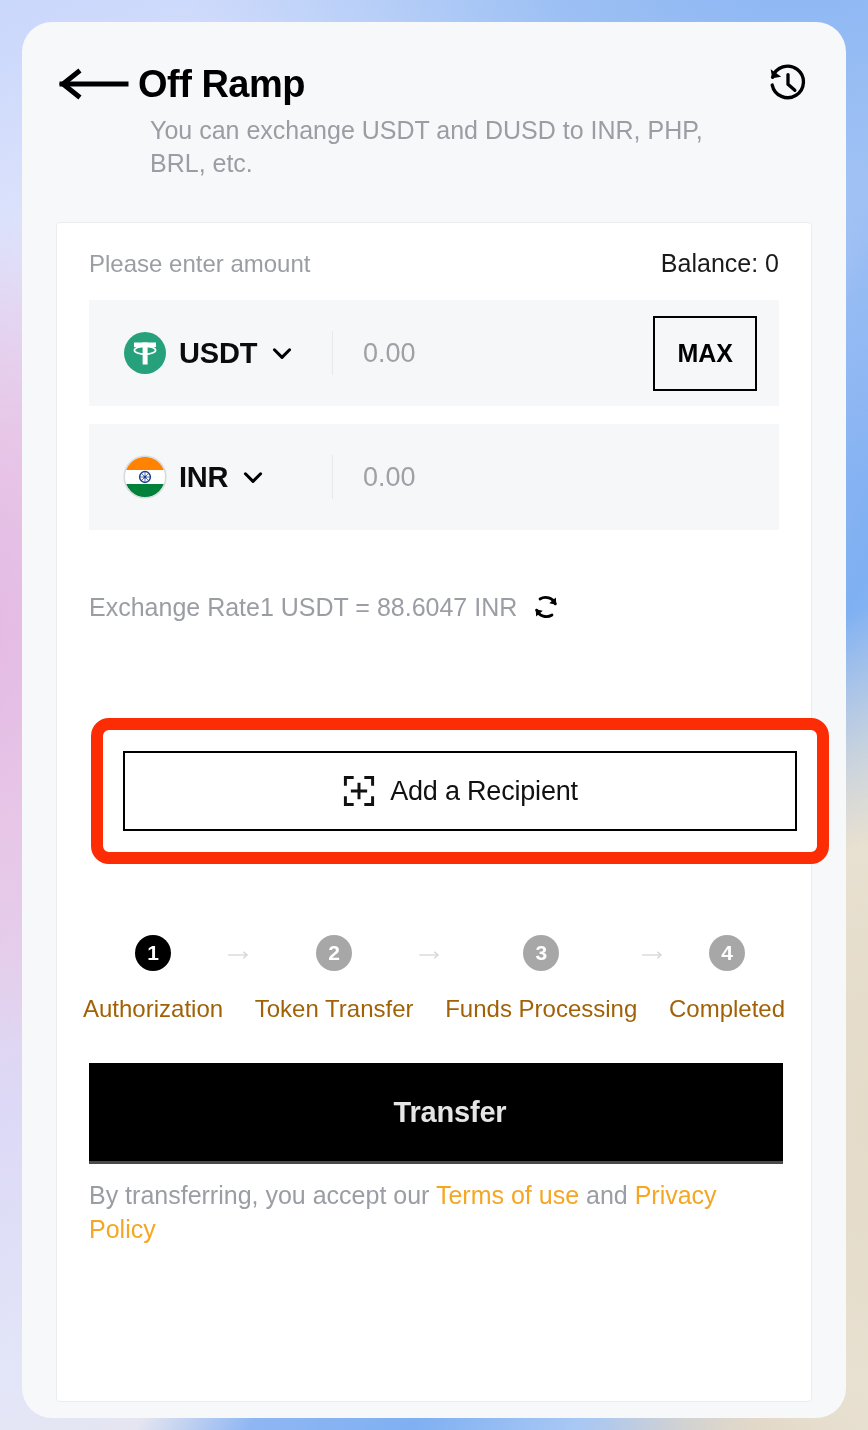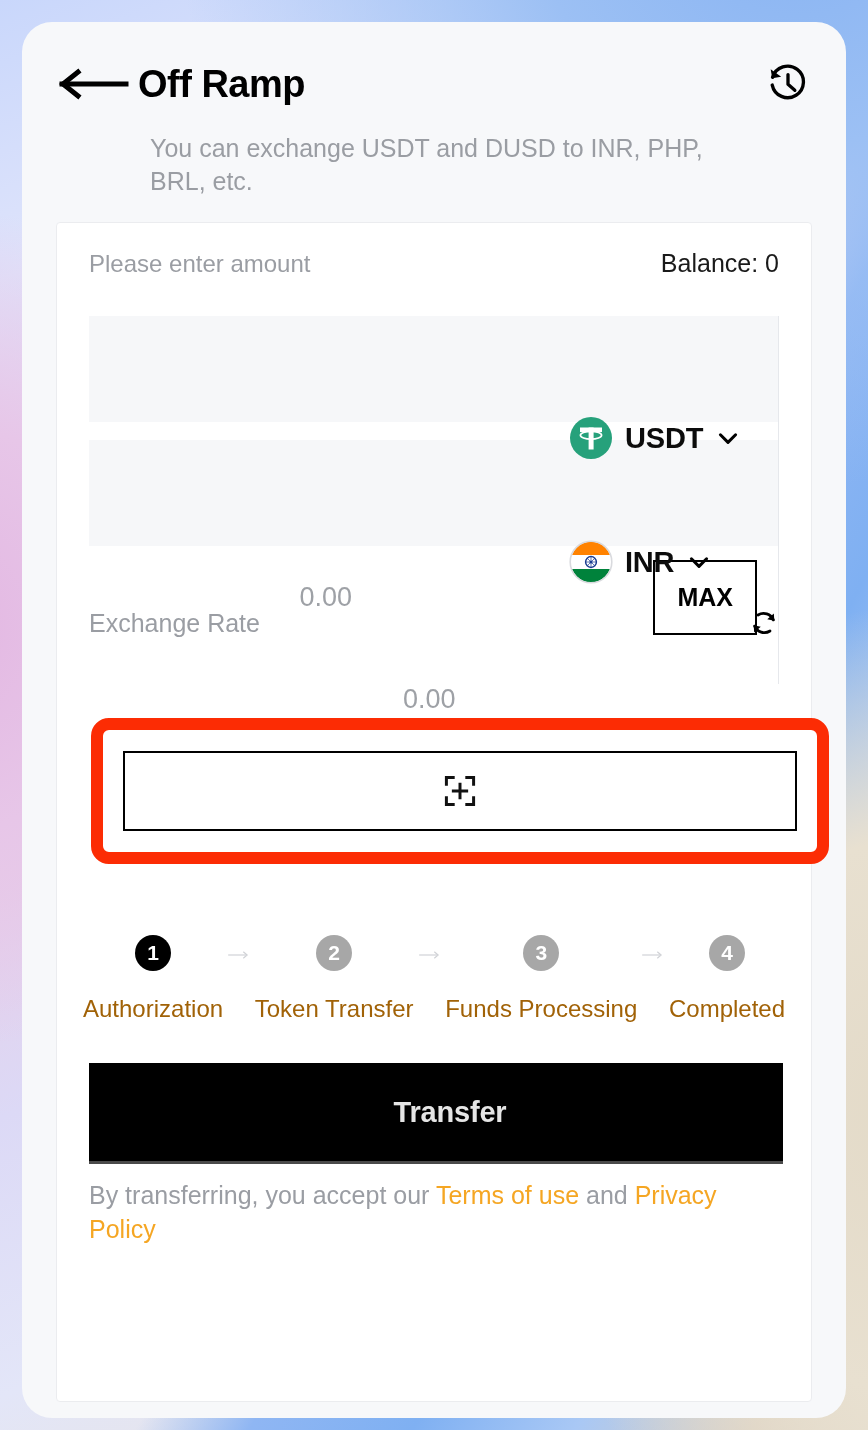--- a/index.html
+++ b/index.html
@@ -84,21 +84,21 @@
     margin-left: 8px;
     white-space: nowrap;
   }
   .history-btn {
     margin-left: auto;
     width: 44px; height: 44px;
     display: flex; align-items: center; justify-content: center;
     cursor: pointer;
   }
   .subtitle {
-    margin: 20px 0 0 92px;
+    margin: 2px 0 0 92px;
     font-size: 25px;
     line-height: 1.32;
     color: #9a9da3;
     max-width: 590px;
   }
 
   
   #panel {
     position: absolute;
     left: 34px; top: 200px;
@@ -106,40 +106,39 @@
     background: #ffffff;
     border: 1px solid #ebecef;
     border-radius: 4px;
     padding: 26px 32px 0 32px;
   }
 
   .panel-top-row {
     display: flex;
     align-items: baseline;
     justify-content: space-between;
-    margin-bottom: 38px;
+    margin-bottom: 22px;
   }
   .enter-amount-label {
     font-size: 24px;
     color: #9a9da3;
   }
   .balance-label {
     font-size: 25px;
     color: #1a1a1a;
     font-weight: 400;
   }
 
   
   .currency-row {
     display: flex;
-    align-items: flex-end;
+    align-items: center;
     background: #f6f7f9;
     height: 106px;
     margin-bottom: 18px;
-    flex-direction: column;
   }
   .cur-select {
     width: 244px;
     flex: 0 0 244px;
     display: flex;
     align-items: center;
     gap: 12px;
     padding-left: 34px;
     border-right: 1px solid #e6e8ec;
     cursor: pointer;
@@ -178,21 +177,20 @@
     color: #000;
     padding: 23px 22px;
     cursor: pointer;
     line-height: 1;
   }
 
   
   .rate-row {
     display: flex;
     align-items: center;
-    justify-content: space-between;
     margin-top: 62px;
   }
   .rate-label { font-size: 25px; color: #9a9da3; }
   .rate-right { display: flex; align-items: center; gap: 14px; }
   .rate-value { font-size: 25px; color: #9a9da3; white-space: nowrap; }
   .refresh-btn { width: 30px; height: 30px; cursor: pointer; display:flex; }
 
   
   #recipient-highlight {
     position: absolute;
@@ -385,20 +383,21 @@
           </span>
         </div>
         <div class="amount-area">
           <input class="amount-input" type="text" value="" placeholder="0.00" style="">
         </div>
       </div>
 
       <div class="rate-row">
         <div class="rate-label">Exchange Rate</div>
         <div class="rate-right">
+          <div class="rate-value">1 USDT = 88.6047 INR</div>
           <span class="refresh-btn">
             <svg width="30" height="30" viewBox="0 0 24 24">
               <path d="M19.5 9.5 A8.5 8.5 0 0 0 7.2 5.6" stroke="#000" stroke-width="2.2" fill="none" stroke-linecap="round"></path>
               <path d="M4.5 14.5 A8.5 8.5 0 0 0 16.8 18.4" stroke="#000" stroke-width="2.2" fill="none" stroke-linecap="round"></path>
               <path d="M19.9 4.4 L20.2 10.2 L14.6 9.0 Z" fill="#000"></path>
               <path d="M4.1 19.6 L3.8 13.8 L9.4 15.0 Z" fill="#000"></path>
             </svg>
           </span>
         </div>
       </div>
@@ -407,20 +406,21 @@
         <button id="add-recipient-btn">
           <svg width="34" height="34" viewBox="0 0 24 24">
             <g stroke="#111" stroke-width="2.1" fill="none" stroke-linecap="square">
               <path d="M2.4 7.2 V2.4 H7.2"></path>
               <path d="M16.8 2.4 H21.6 V7.2"></path>
               <path d="M21.6 16.8 V21.6 H16.8"></path>
               <path d="M7.2 21.6 H2.4 V16.8"></path>
               <path d="M12 7.3 V16.7 M7.3 12 H16.7"></path>
             </g>
           </svg>
+          <span class="add-recipient-label">Add a Recipient</span>
         </button>
       </div>
 
       <div id="stepper">
         <div class="step active">
           <div class="step-bubble">1</div>
           <div class="step-label">Authorization</div>
         </div>
         <div class="step-arrow">
           <svg width="40" height="14" viewBox="0 0 40 14">

